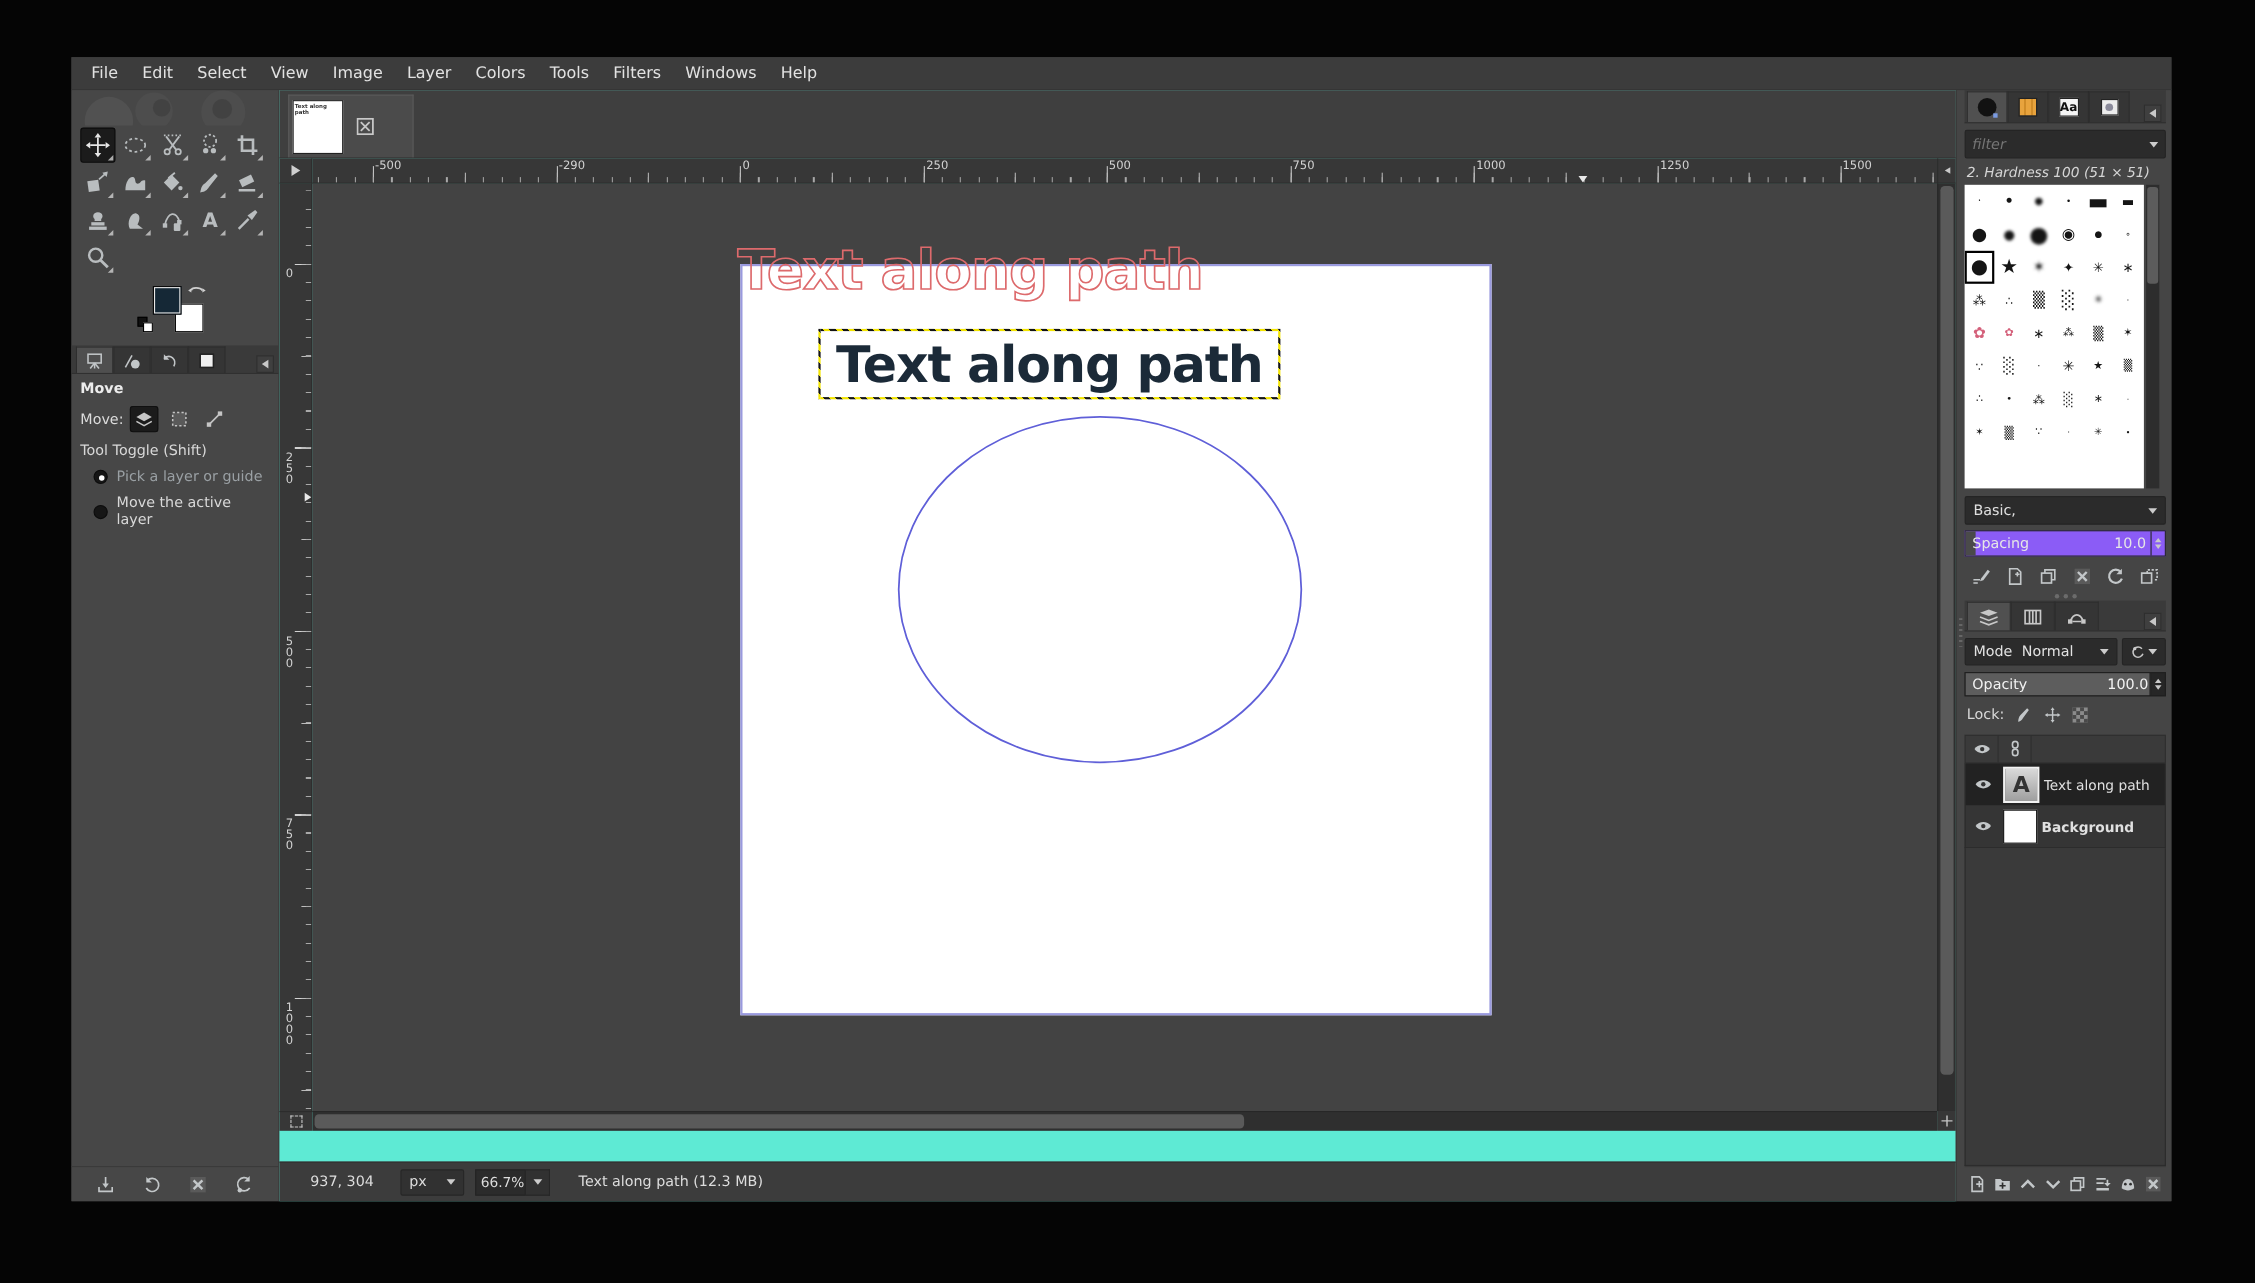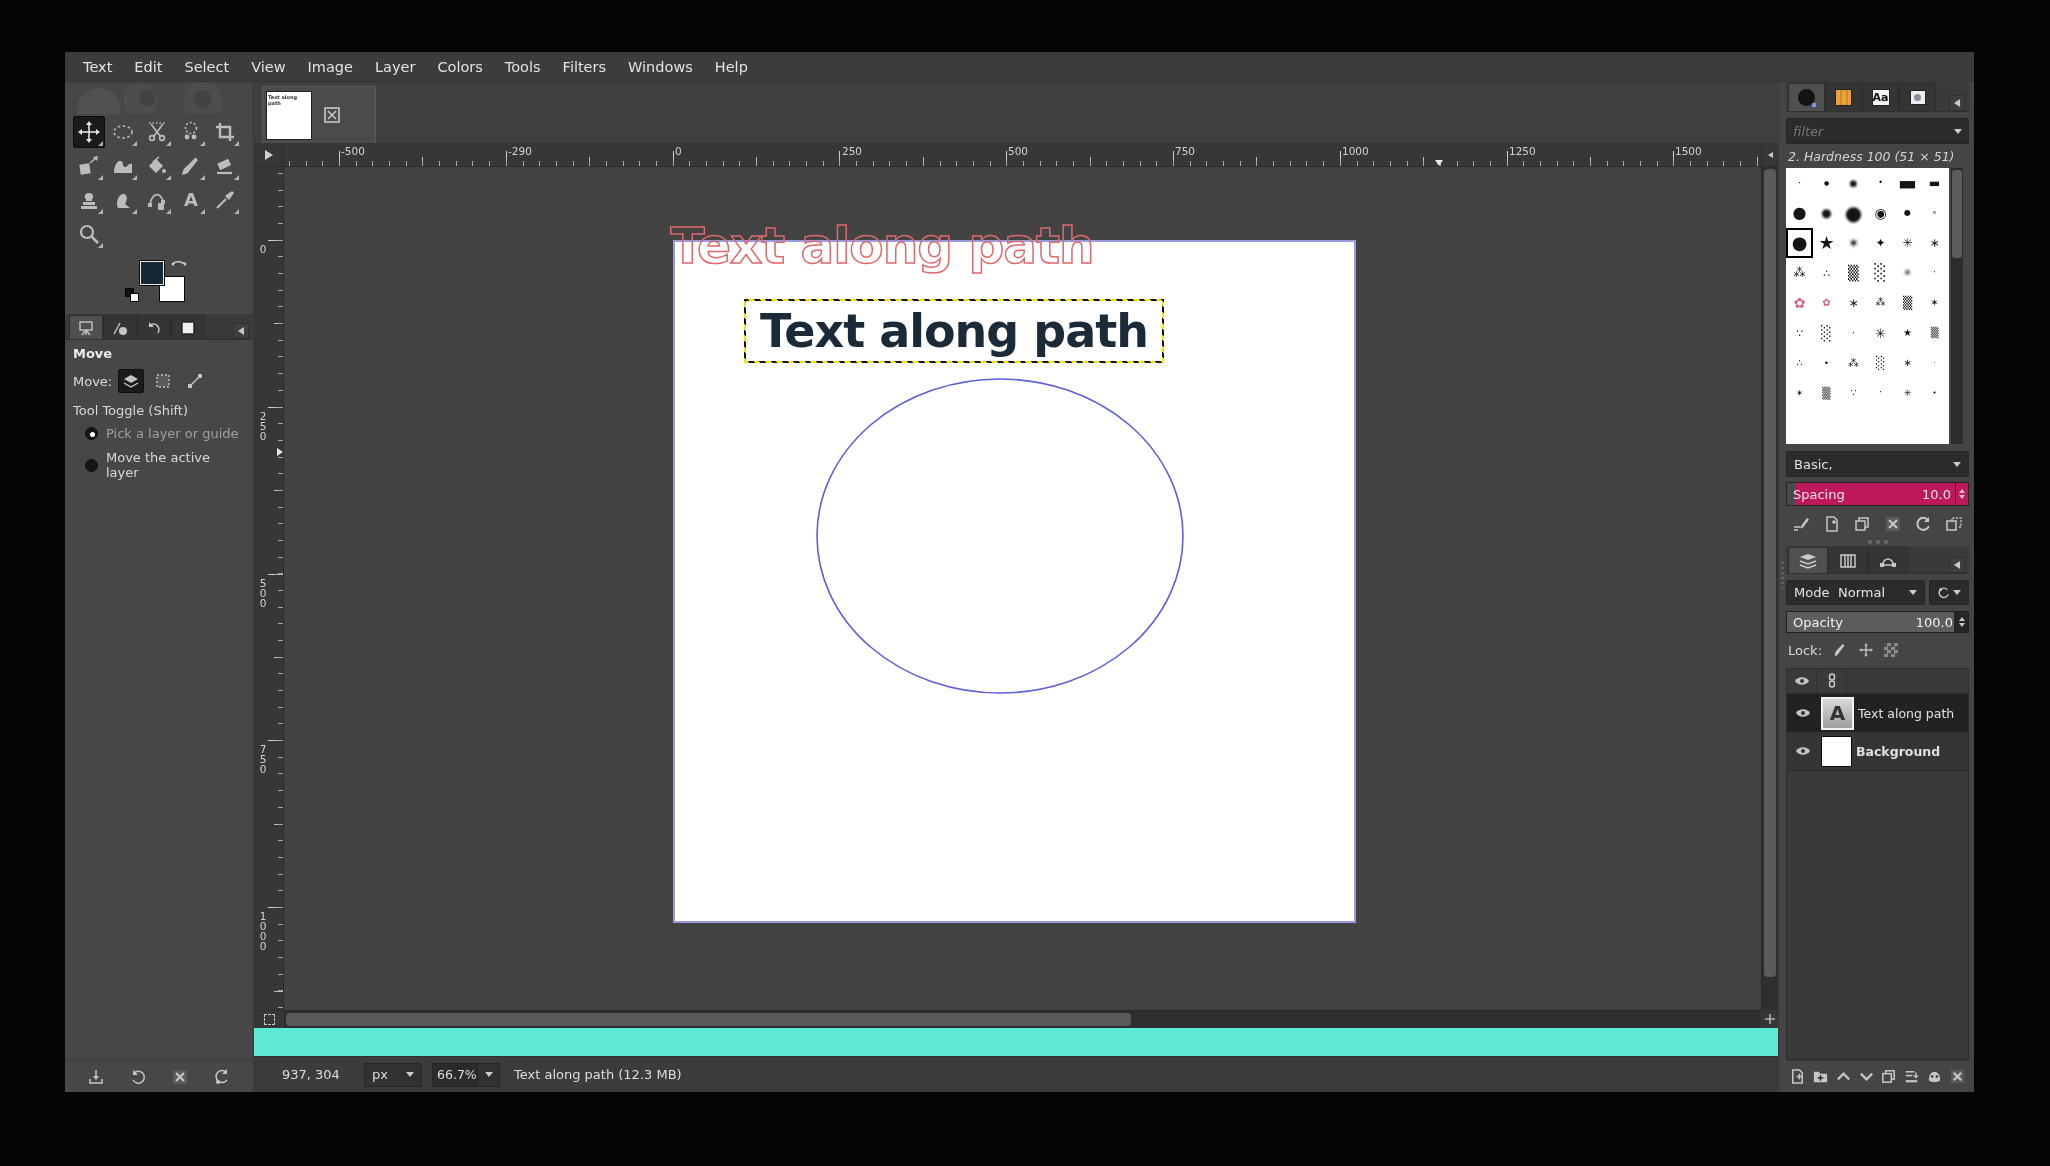--- a/index.html
+++ b/index.html
@@ -129,21 +129,21 @@
   .nav-btn { position:absolute; right:0; top:928px; width:17px; height:18px; background:#373737; display:flex; align-items:center; justify-content:center;}
   .nav-btn svg { stroke:#c3c3c3; stroke-width:1.3; fill:none;}
 
   .statusbar { position:absolute; left:0; right:0; bottom:0; height:36px; background:#3c3c3c; border-top:1px solid #2f2f2f; display:flex; align-items:center; font-size:13px; color:#dddddd; padding-left:28px; gap:10px;}
   .pos-label { width:72px; }
   .unit-btn { width:58px; height:24px; background:#313131; border:1px solid #262626; border-radius:2px; display:flex; align-items:center; justify-content:space-between; padding:0 7px;}
   .zoom-box { display:flex; align-items:flex-end; }
   .zoom-value { width:46px; height:24px; background:#2b2b2b; border:1px solid #242424; display:flex; align-items:center; padding:0 4px; font-size:12.5px;}
   .zoom-arrow { width:22px; height:24px; background:#313131; border:1px solid #262626; border-left:none; display:flex; align-items:center; justify-content:center;}
   .chev { width:0; height:0; border-style:solid; border-width:5px 4px 0 4px; border-color:#cccccc transparent transparent transparent; }
-  .status-msg { margin-left:4px; }
+  .status-msg { margin-left:16px; }
 
   
   .dock-right { width:196px; flex:0 0 auto; background:#454545; border-left:1px solid #393939; display:flex; flex-direction:column; padding:0 5px 0 7px; position:relative;}
   .dock-right::before { content:""; position:absolute; left:2px; top:480px; width:3px; height:26px; background:repeating-linear-gradient(180deg,#666 0 2px,transparent 2px 5px);}
   .rtabs { height:30px; display:flex; align-items:flex-end; background:#3a3a3a; border-bottom:1px solid #303030; padding-left:2px; margin-top:0;}
   .rtab { width:37px; height:28px; display:flex; align-items:center; justify-content:center; background:#353535; border:1px solid #2e2e2e; border-bottom:none;}
   .rtab.active { background:#505050; }
   .icon-brush-circle { width:17px; height:17px; border-radius:50%; background:#121212; position:relative;}
   .icon-brush-circle::after{ content:""; position:absolute; right:-1px; bottom:-1px; width:4px; height:4px; background:#7a9ant; background:#7a9ae0;}
   .icon-pattern { width:17px; height:17px; background:repeating-linear-gradient(90deg,#e8a33d 0 4px,#d08c28 4px 6px); border:1px solid #222;}
@@ -156,21 +156,21 @@
   .brush-name { font-size:12.5px; font-style:italic; color:#d5d5d5; margin:5px 0 4px 2px; white-space:nowrap;}
   .brush-area { display:flex; height:276px; }
   .brush-grid { width:163px; background:#ffffff; display:grid; grid-template-columns:repeat(6,27px); grid-auto-rows:30px; align-content:start; overflow:hidden;}
   .brush-item { display:flex; align-items:center; justify-content:center; color:#151515; line-height:1;}
   .brush-item.soft { filter:blur(1.3px); }
   .brush-item.sel { outline:2px solid #000; outline-offset:-2px; }
   .bscroll { width:12px; background:#2d2d2d; margin-left:2px; position:relative;}
   .bscroll .thumb { position:absolute; left:1px; right:1px; top:2px; height:88px; background:#5c5c5c; border-radius:3px;}
 
   .select-box { height:26px; margin-top:7px; background:#2b2b2b; border:1px solid #242424; border-radius:2px; display:flex; align-items:center; justify-content:space-between; padding:0 7px; font-size:13px; color:#e0e0e0;}
-  .spin-slider { height:24px; margin-top:5px; background:#be185d; border:1px solid #242424; display:flex; align-items:center; position:relative; font-size:13px; color:#e6e6e6;}
+  .spin-slider { height:24px; margin-top:5px; background:#8b5cf6; border:1px solid #242424; display:flex; align-items:center; position:relative; font-size:13px; color:#e6e6e6;}
   .spin-slider .fill { position:absolute; left:0; top:0; bottom:0; background:#4a4a4a; }
   .spin-slider .lab { position:relative; padding-left:6px; flex:1;}
   .spin-slider .val { position:relative; padding-right:4px;}
   .spinners { width:13px; height:100%; border-left:1px solid #242424; display:flex; flex-direction:column; align-items:center; justify-content:center; gap:2px; position:relative;}
   .spin-up { width:0; height:0; border-style:solid; border-width:0 3.5px 4.5px 3.5px; border-color:transparent transparent #c9c9c9 transparent;}
   .spin-dn { width:0; height:0; border-style:solid; border-width:4.5px 3.5px 0 3.5px; border-color:#c9c9c9 transparent transparent transparent;}
   .brush-actions { height:28px; display:flex; align-items:center; justify-content:space-around; margin-top:4px;}
   .brush-actions svg, .lock-row svg, .layer-header svg, .layer-row svg { stroke:#c3c7c9; fill:none; stroke-width:1.5;}
   .brush-actions svg .f, .lock-row svg .f, .layer-header svg .f, .layer-row svg .f { fill:#c3c7c9; stroke:none;}
   .grip { height:8px; display:flex; align-items:center; justify-content:center; gap:4px;}
@@ -210,21 +210,21 @@
   .rdock-footer svg .f { fill:#c3c7c9; stroke:none;}
 </style>
 </head>
 <body>
 
 <div class="stage">
 <div class="window">
 
 
   <div class="menubar">
-    <span class="menu-item">Text</span>
+    <span class="menu-item">File</span>
     <span class="menu-item">Edit</span>
     <span class="menu-item">Select</span>
     <span class="menu-item">View</span>
     <span class="menu-item">Image</span>
     <span class="menu-item">Layer</span>
     <span class="menu-item">Colors</span>
     <span class="menu-item">Tools</span>
     <span class="menu-item">Filters</span>
     <span class="menu-item">Windows</span>
     <span class="menu-item">Help</span>

